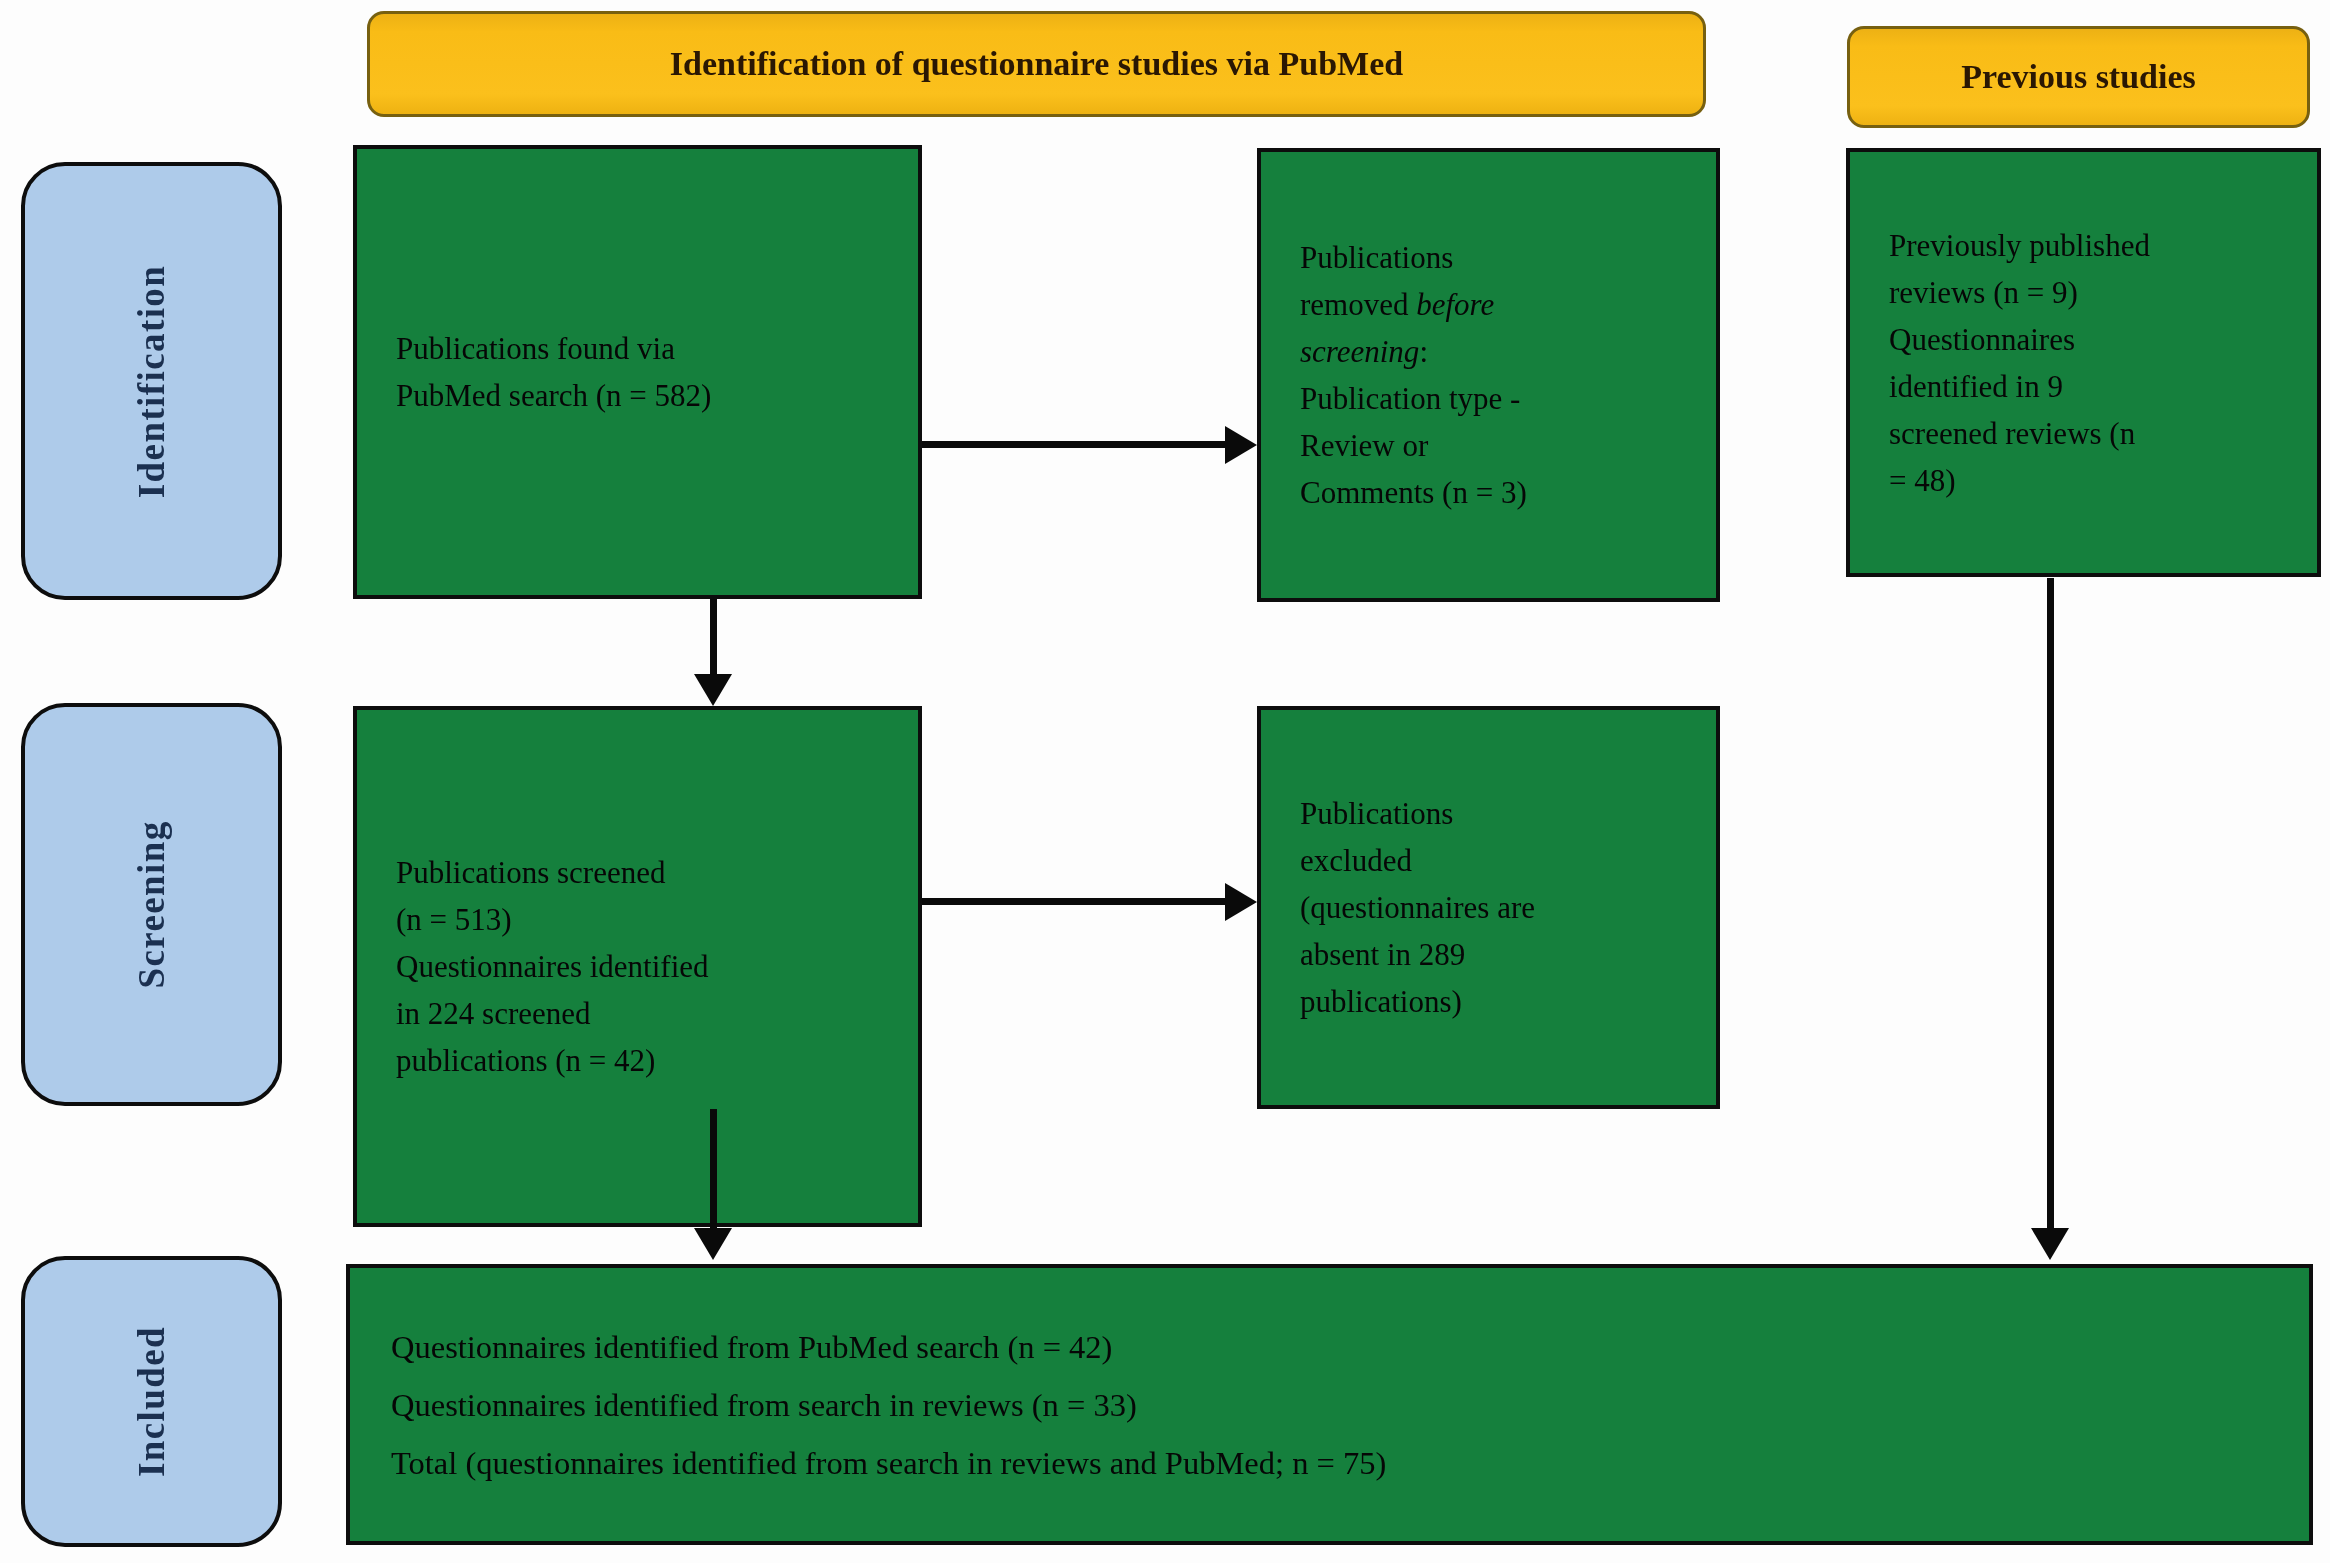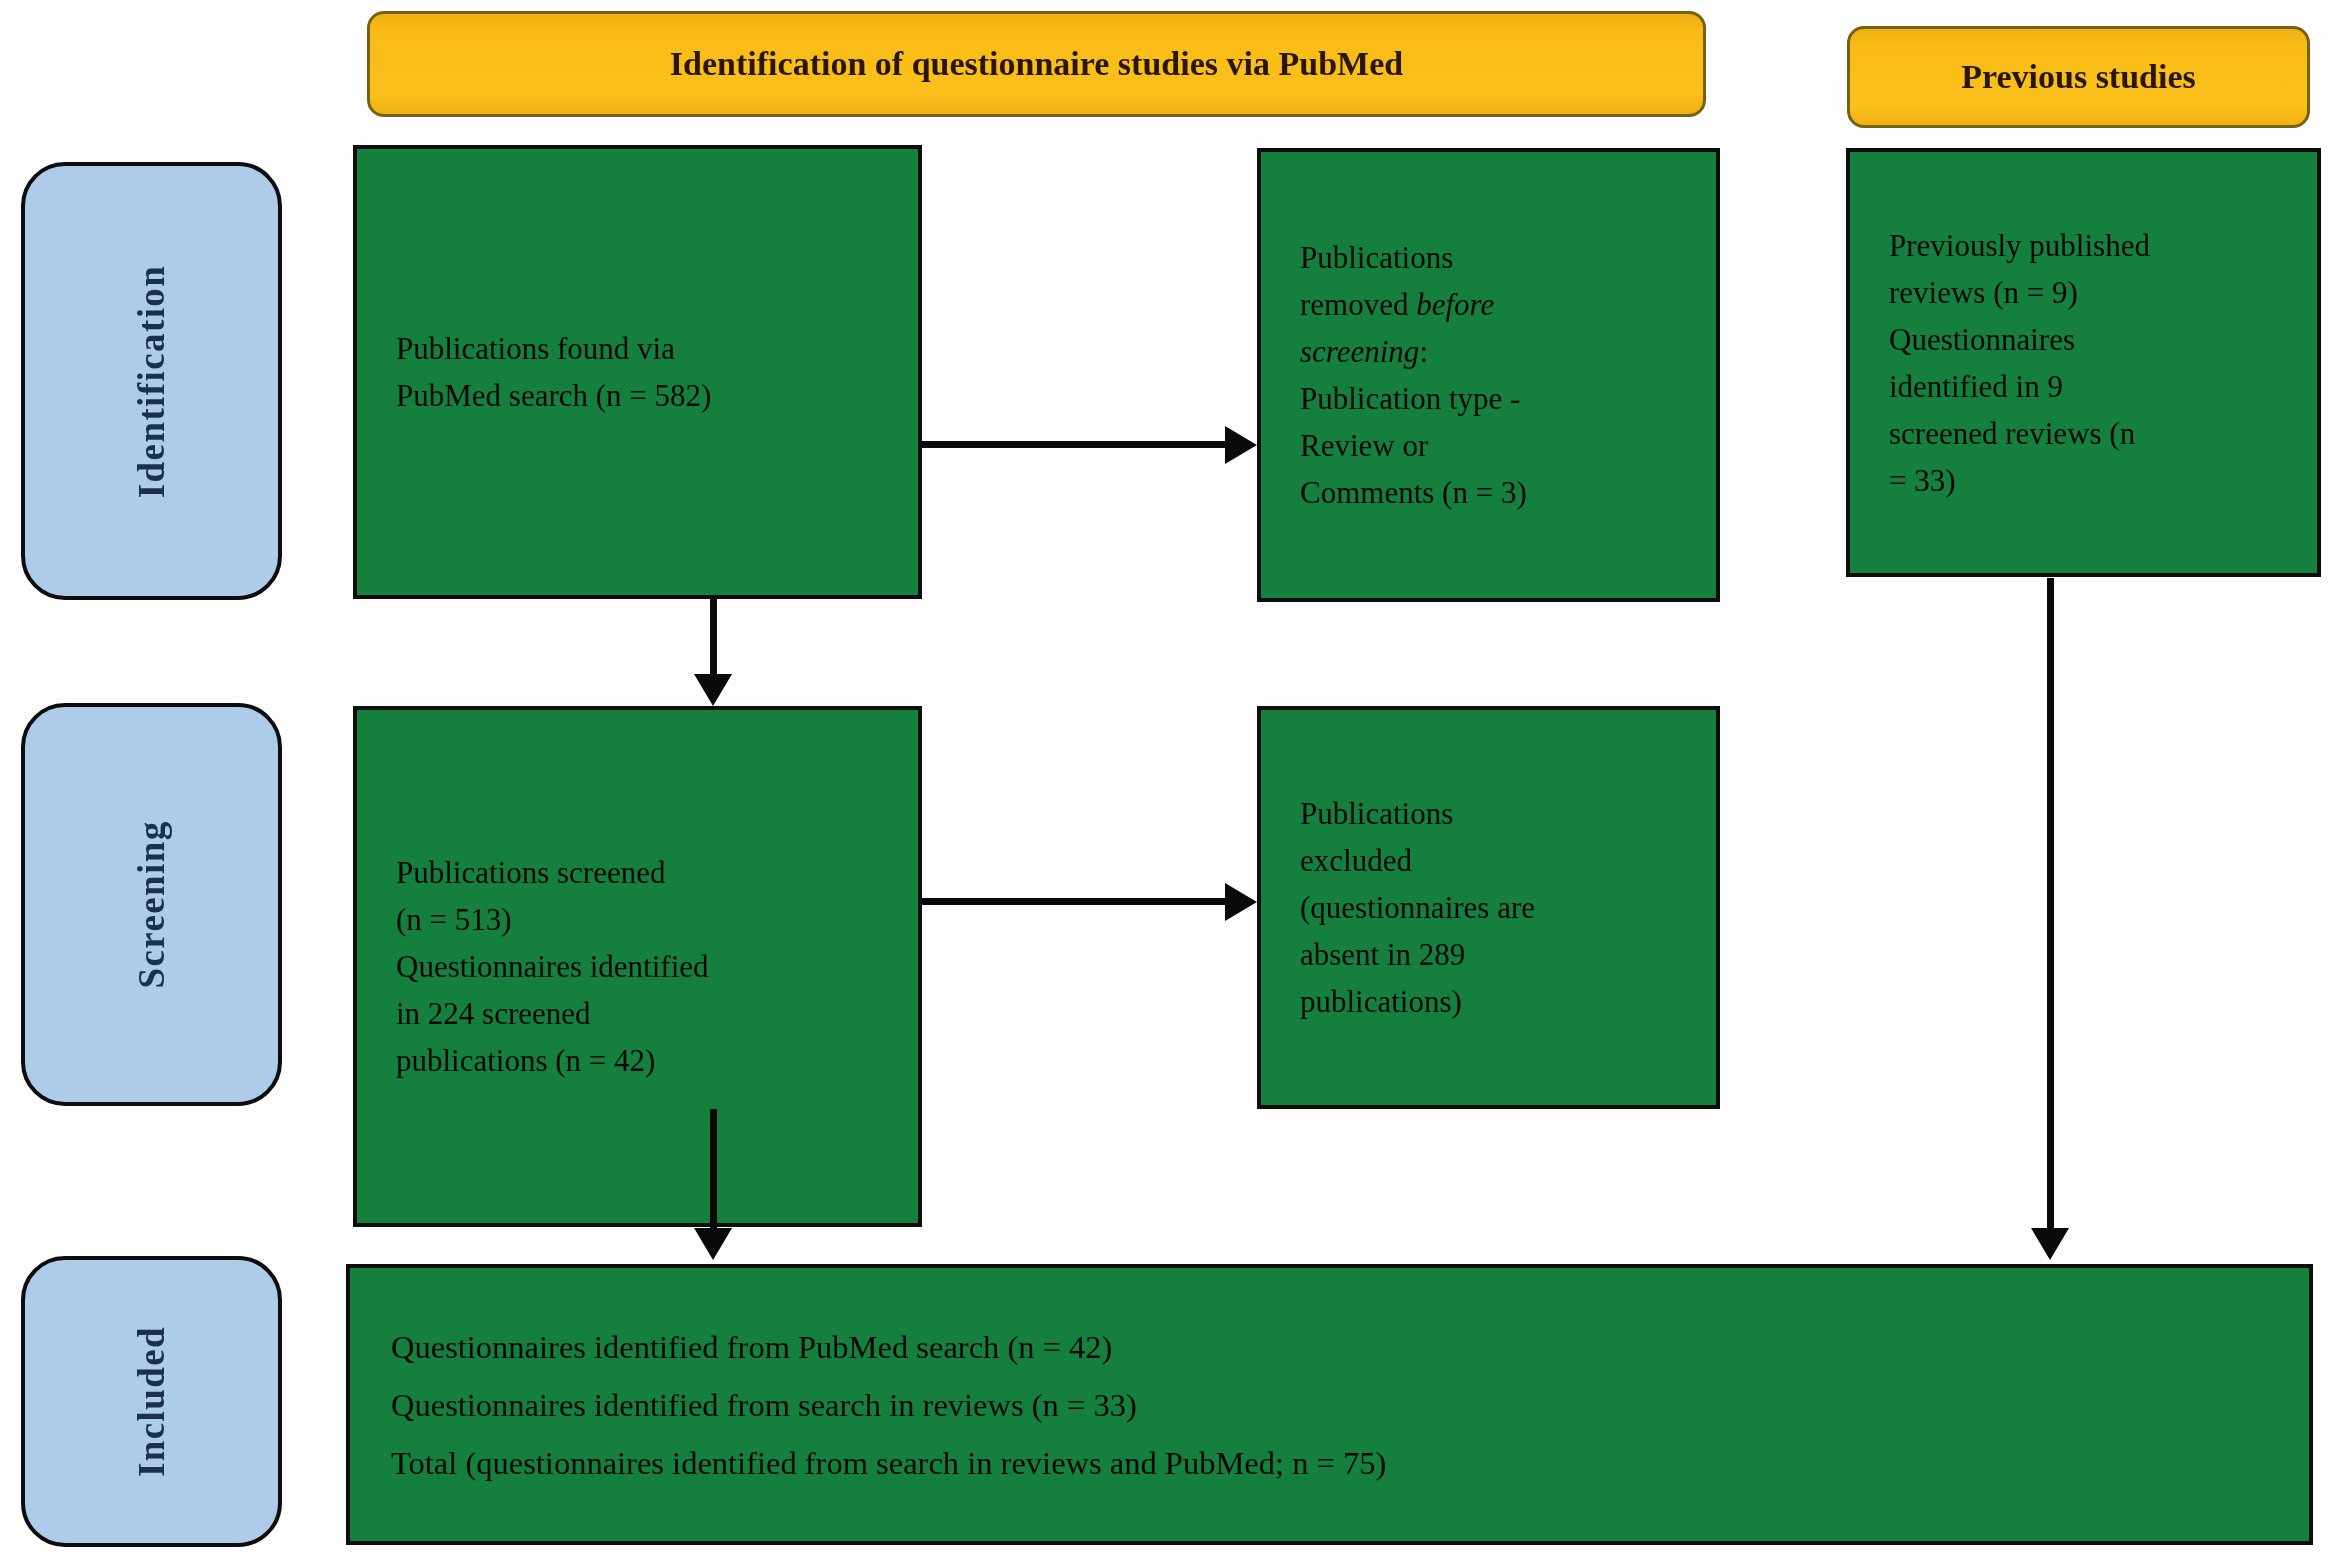--- a/index.html
+++ b/index.html
@@ -128,21 +128,21 @@
 Review or
 Comments (n = 3)</span></div>
   </div>
 
   <div class="flow-box" style="left:1846px; top:148px; width:475px; height:429px;">
     <div class="txt">Previously published
 reviews (n = 9)
 Questionnaires
 identified in 9
 screened reviews (n
-= 33)</div>
+= 48)</div>
   </div>
 
   <div class="flow-box" style="left:353px; top:706px; width:569px; height:521px;">
     <div class="txt">Publications screened
 (n = 513)
 Questionnaires identified
 in 224 screened
 publications (n = 42)</div>
   </div>
 

